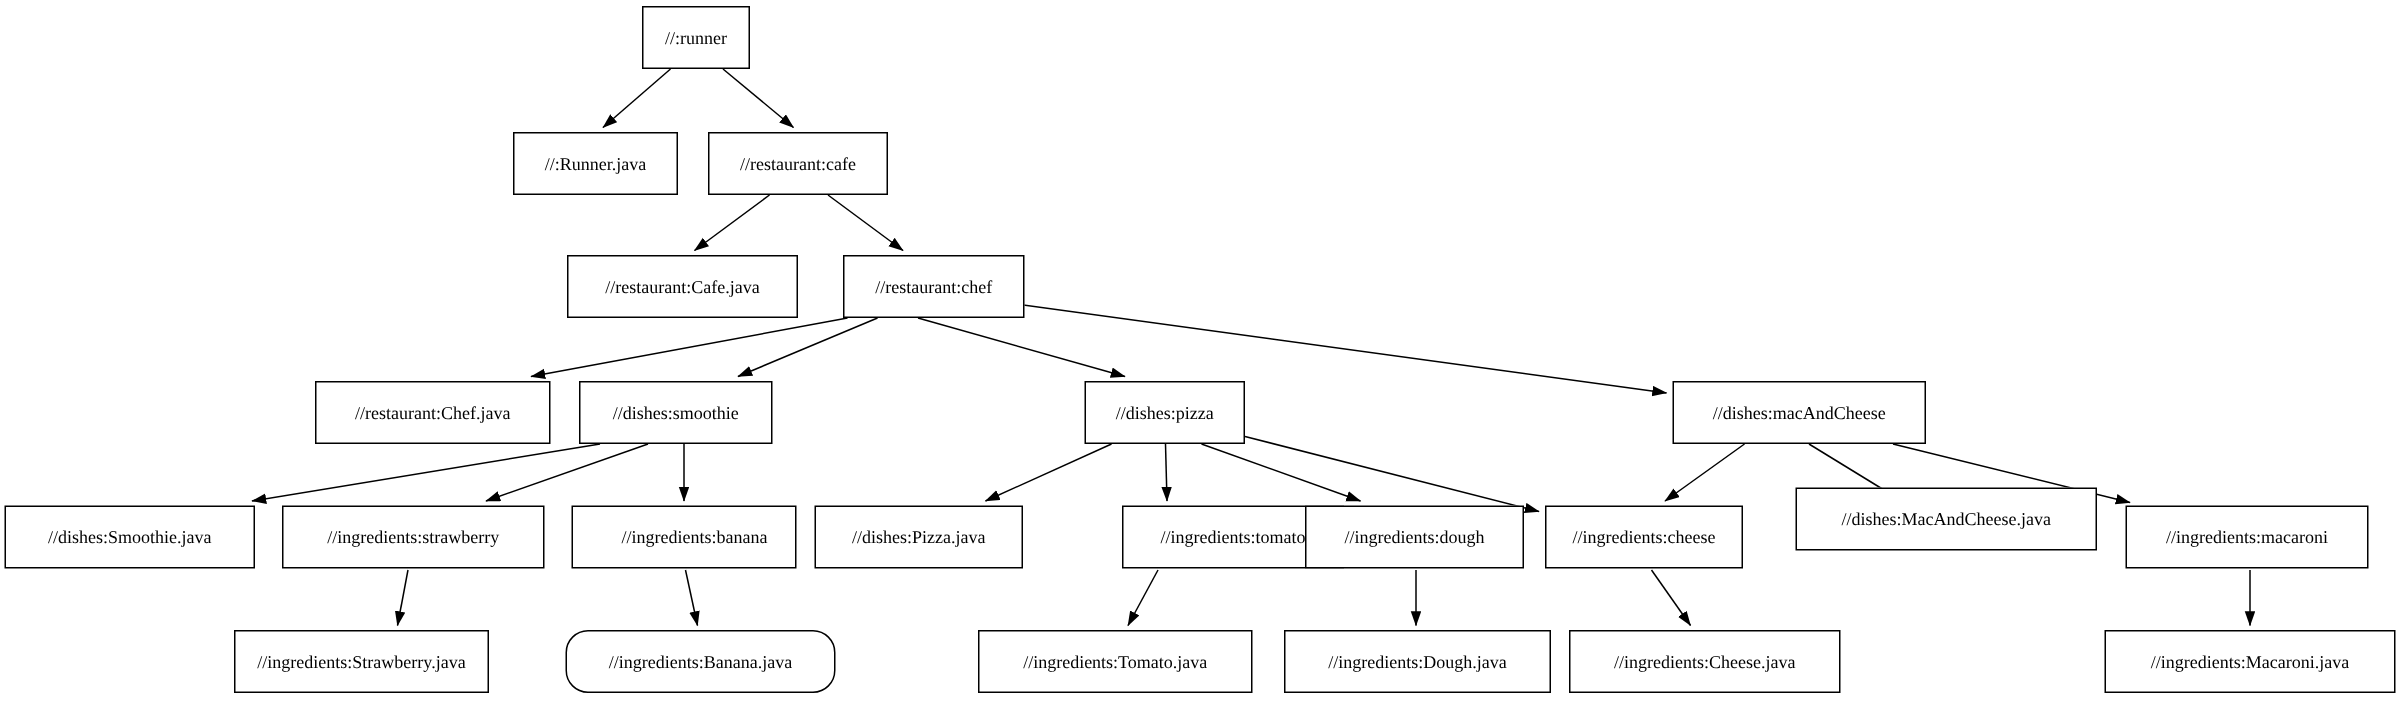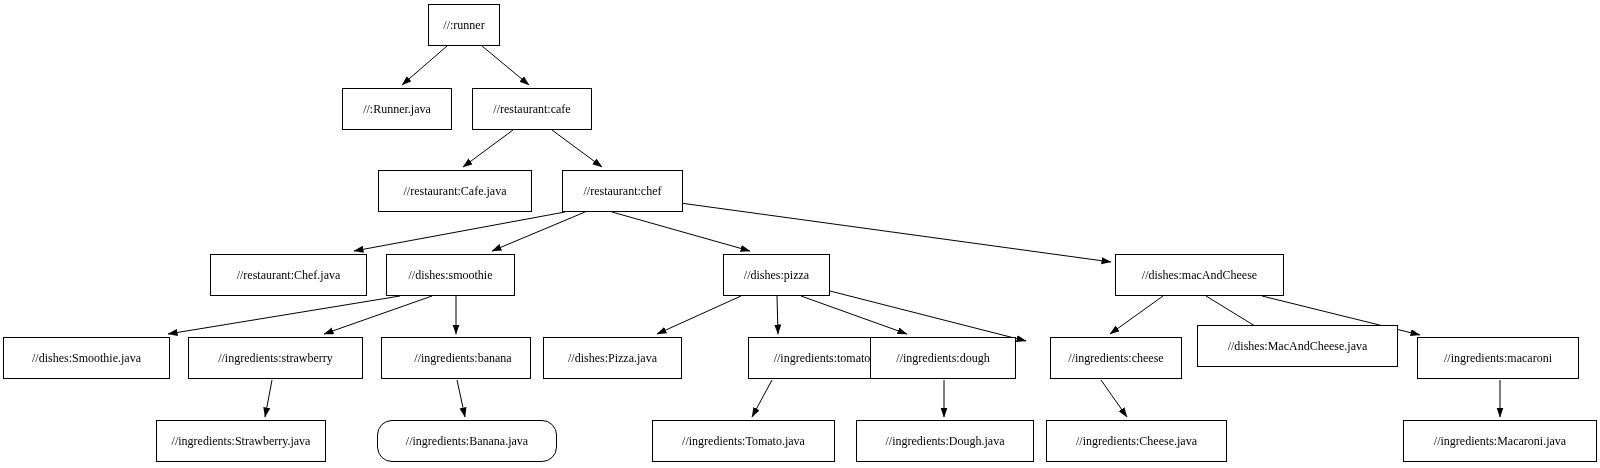--- a/index.html
+++ b/index.html
@@ -86,21 +86,21 @@
   <div class="node" style="left:386px;  top:254px; width:129px;">//dishes:smoothie</div>
   <div class="node" style="left:723px;  top:254px; width:107px;">//dishes:pizza</div>
   <div class="node" style="left:1115px; top:254px; width:169px;">//dishes:macAndCheese</div>
 
   <div class="node" style="left:3px;    top:337px; width:167px;">//dishes:Smoothie.java</div>
   <div class="node" style="left:188px;  top:337px; width:175px;">//ingredients:strawberry</div>
   <div class="node" style="left:381px;  top:337px; width:150px;padding-left:14px;">//ingredients:banana</div>
   <div class="node" style="left:543px;  top:337px; width:139px;">//dishes:Pizza.java</div>
   <div class="node" style="left:704px;  top:337px; width:148px;margin-left:44px;">//ingredients:tomato</div>
   <div class="node" style="left:870px;  top:337px; width:146px;">//ingredients:dough</div>
-  <div class="node" style="left:1030px; top:337px; width:132px;margin-left:20px;">//ingredients:cheese</div>
+  <div class="node" style="left:1030px; top:337px; width:132px;">//ingredients:cheese</div>
   <div class="node" style="left:1197px; top:325px; width:201px;">//dishes:MacAndCheese.java</div>
   <div class="node" style="left:1417px; top:337px; width:162px;">//ingredients:macaroni</div>
 
   <div class="node" style="left:156px;  top:420px; width:170px;">//ingredients:Strawberry.java</div>
   <div class="node" style="left:377px;  top:420px; width:180px;border-radius:15px;">//ingredients:Banana.java</div>
   <div class="node" style="left:652px;  top:420px; width:183px;">//ingredients:Tomato.java</div>
   <div class="node" style="left:856px;  top:420px; width:178px;">//ingredients:Dough.java</div>
   <div class="node" style="left:1046px; top:420px; width:181px;">//ingredients:Cheese.java</div>
   <div class="node" style="left:1403px; top:420px; width:194px;">//ingredients:Macaroni.java</div>
 

